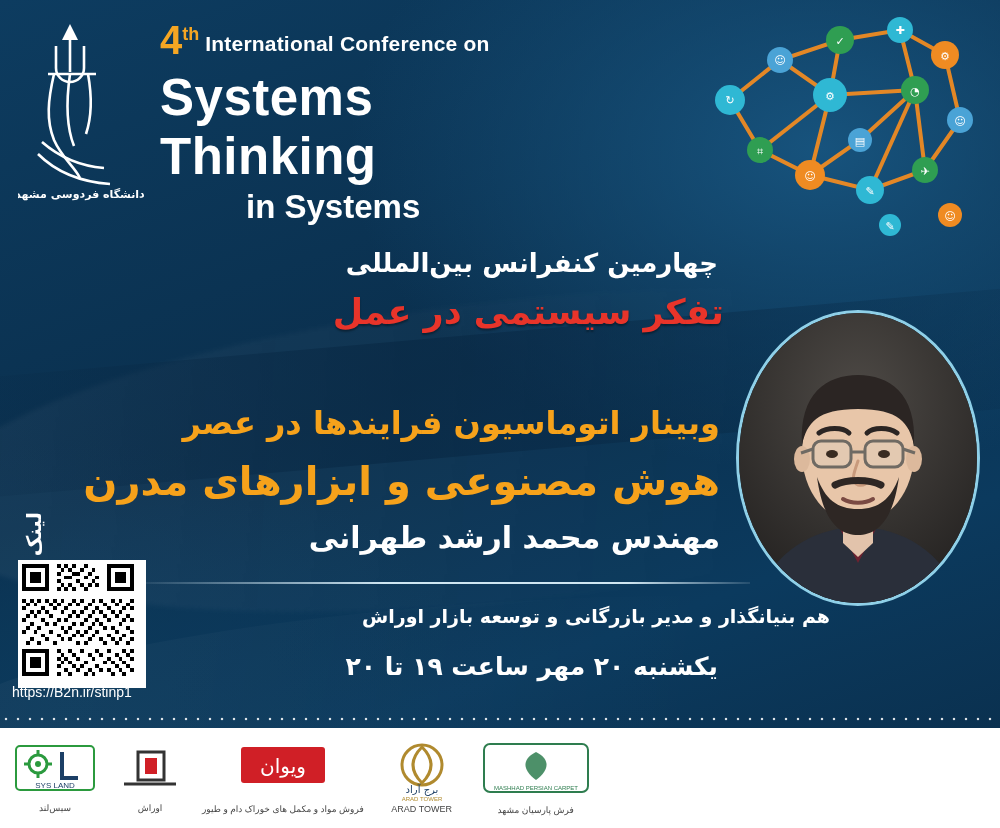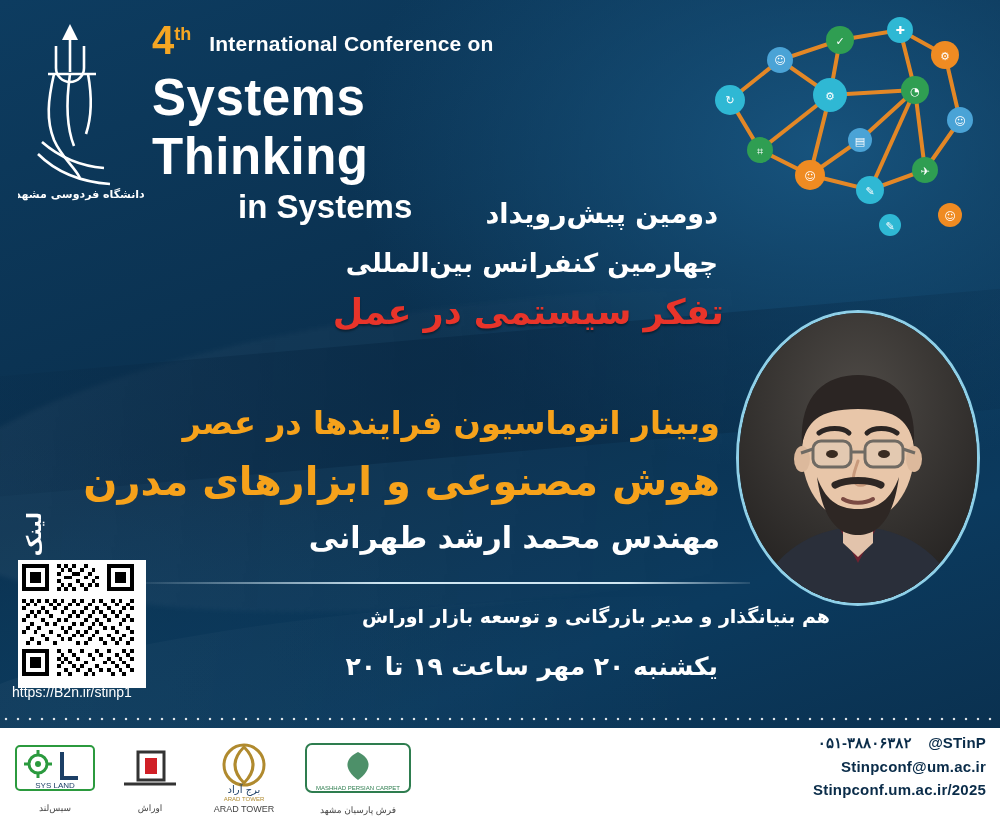--- a/index.html
+++ b/index.html
@@ -34,25 +34,25 @@
     position:absolute;left:-60px;top:600px;width:1200px;height:200px;
     background:linear-gradient(100deg, rgba(255,255,255,0.035), rgba(255,255,255,0) 65%);
     transform:rotate(-3deg);
     border-radius:50%;
   }
 
   
   .fum-logo{position:absolute;left:18px;top:16px;width:130px;height:180px;color:#ffffff;font-weight:bold;}
   .fum-logo svg{display:block;}
 
-  .conf-en{position:absolute;left:152px;top:22px;width:420px;color:#ffffff;}
+  .conf-en{position:absolute;left:160px;top:22px;width:420px;color:#ffffff;}
   .line-4th{display:flex;align-items:flex-end;gap:6px;}
   .num4{font-size:40px;font-weight:bold;color:#f5a623;line-height:0.9;font-family:"Liberation Sans",sans-serif;}
   .num4 sup{font-size:18px;}
-  .intl{font-size:21px;font-weight:bold;letter-spacing:0.2px;font-family:"Liberation Sans",sans-serif;padding-bottom:2px;margin-left:12px;}
+  .intl{font-size:21px;font-weight:bold;letter-spacing:0.2px;font-family:"Liberation Sans",sans-serif;padding-bottom:2px;}
   .st-line1{font-size:51px;font-weight:bold;margin-top:10px;font-family:"Liberation Sans",sans-serif;letter-spacing:0.5px;}
   .st-line2{font-size:33px;font-weight:bold;margin-top:2px;margin-left:86px;font-family:"Liberation Sans",sans-serif;}
 
   
   .network{position:absolute;right:10px;top:0px;width:300px;height:250px;}
 
   
   .fa{direction:rtl;text-align:right;font-family:"DejaVu Sans",sans-serif;}
   .pre-event{position:absolute;right:282px;top:198px;font-size:27px;font-weight:bold;color:#ffffff;white-space:nowrap;}
   .conf-fa{position:absolute;right:282px;top:248px;font-size:26px;font-weight:bold;color:#ffffff;white-space:nowrap;}
@@ -171,21 +171,20 @@
         <text x="120" y="180">☺</text>
         <text x="180" y="195">✎</text>
         <text x="235" y="175">✈</text>
         <text x="170" y="145">▤</text>
         <text x="260" y="220">☺</text>
         <text x="200" y="230">✎</text>
       </g>
     </svg>
   </div>
 
-  <div class="fa pre-event">دومین پیش‌رویداد</div>
   <div class="fa conf-fa">چهارمین  کنفرانس  بین‌المللی</div>
   <div class="fa title-fa">تفکر سیستمی در عمل</div>
 
   <div class="photo-ring">
     <svg class="photo-inner" viewBox="0 0 238 290" preserveAspectRatio="xMidYMid slice">
       <defs>
         <radialGradient id="bgp" cx="50%" cy="30%" r="80%">
           <stop offset="0%" stop-color="#4e4a46"></stop>
           <stop offset="100%" stop-color="#201e1d"></stop>
         </radialGradient>
@@ -458,20 +457,27 @@
 
       <div class="sp">
         <svg width="72" height="60" viewBox="0 0 72 60">
           <rect x="24" y="10" width="26" height="28" fill="none" stroke="#333" stroke-width="3"></rect>
           <rect x="31" y="16" width="12" height="16" fill="#d01f26"></rect>
           <path d="M10 42 L62 42" stroke="#333" stroke-width="3"></path>
         </svg>
         <div class="nm">اوراش</div>
       </div>
 
+      <div class="sp">
+        <svg width="92" height="62" viewBox="0 0 92 62">
+          <rect x="4" y="6" width="84" height="36" rx="3" fill="#d01f26"></rect>
+          <text x="46" y="32" font-size="20" fill="#ffffff" text-anchor="middle" font-family="DejaVu Sans, sans-serif">ویوان</text>
+        </svg>
+        <div class="nm">فروش مواد و مکمل های خوراک دام و طیور</div>
+      </div>
 
       <div class="sp">
         <svg width="84" height="62" viewBox="0 0 84 62">
           <ellipse cx="42" cy="24" rx="20" ry="20" fill="none" stroke="#b08a2e" stroke-width="3"></ellipse>
           <path d="M42 6 C30 18 30 30 42 42 C54 30 54 18 42 6 Z" fill="none" stroke="#b08a2e" stroke-width="3"></path>
           <text x="42" y="52" font-size="10" fill="#1c3f66" text-anchor="middle" font-family="DejaVu Sans, sans-serif">برج آراد</text>
           <text x="42" y="60" font-size="6" fill="#b08a2e" text-anchor="middle" font-family="Liberation Sans, sans-serif">ARAD TOWER</text>
         </svg>
         <div class="nm">ARAD TOWER</div>
       </div>
@@ -480,19 +486,14 @@
         <svg width="112" height="64" viewBox="0 0 112 64">
           <rect x="4" y="4" width="104" height="48" rx="6" fill="none" stroke="#2e7d4f" stroke-width="2"></rect>
           <path d="M56 12 C44 18 40 28 56 40 C72 28 68 18 56 12 Z" fill="#2e7d4f" opacity="0.85"></path>
           <text x="56" y="50" font-size="6" fill="#2e7d4f" text-anchor="middle" font-family="Liberation Sans, sans-serif">MASHHAD PERSIAN CARPET</text>
         </svg>
         <div class="nm">فرش پارسیان مشهد</div>
       </div>
 
     </div>
 
-    <div class="contact">
-      <div><span>۰۵۱-۳۸۸۰۶۳۸۲</span>&nbsp;&nbsp;&nbsp;&nbsp;<span>@STinP</span></div>
-      <div>Stinpconf@um.ac.ir</div>
-      <div>Stinpconf.um.ac.ir/2025</div>
-    </div>
   </div>
 </div>
 
 </body></html>

